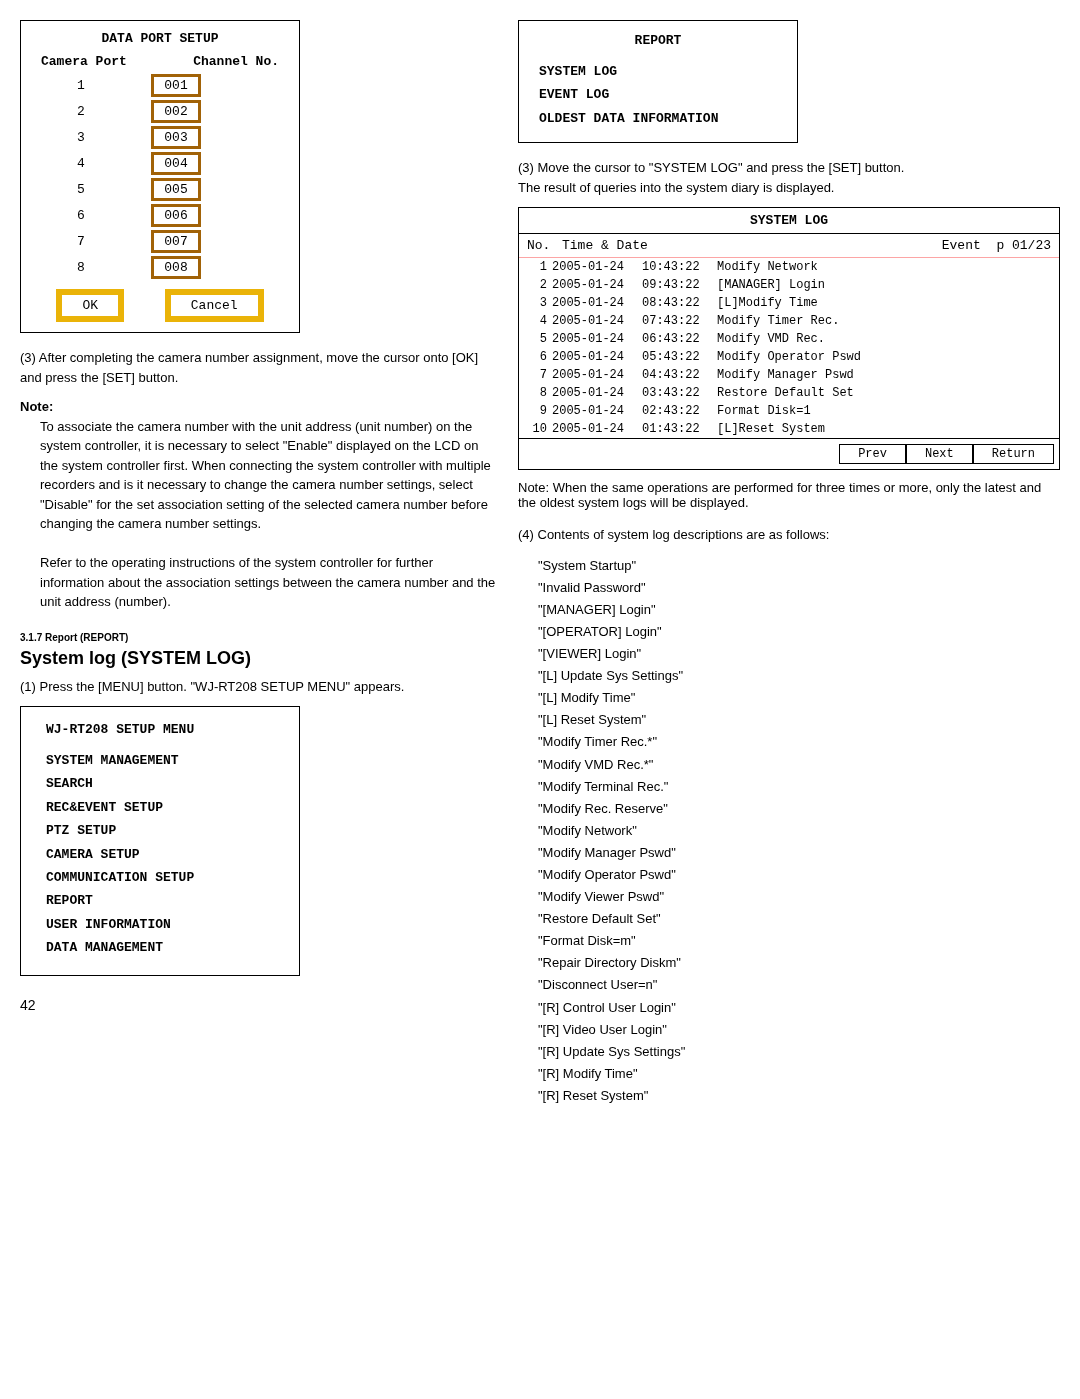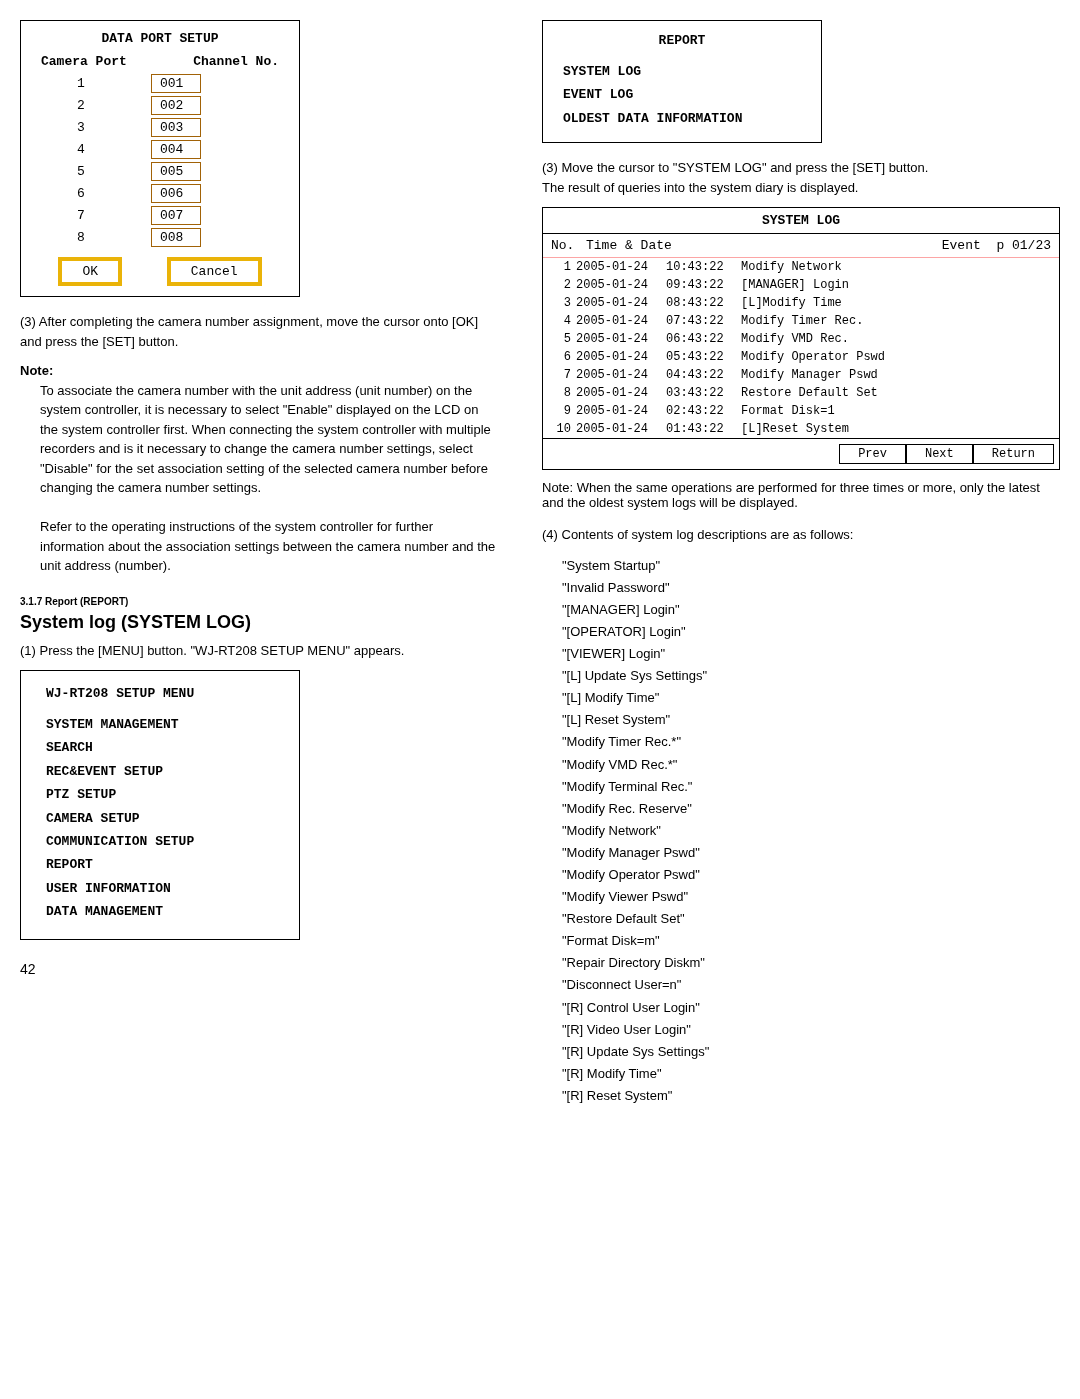--- a/index.html
+++ b/index.html
@@ -7,21 +7,21 @@
       font-family: 'Courier New', Courier, monospace;
       font-size: 13px;
       background: #fff;
       color: #000;
       width: 1080px;
       min-height: 1399px;
       padding: 20px;
     }
     .page-layout {
       display: flex;
-      gap: 42px;
+      gap: 18px;
       width: 100%;
     }
     .left-col {
       width: 480px;
       flex-shrink: 0;
     }
     .right-col {
       flex: 1;
     }
 
@@ -50,33 +50,33 @@
       display: flex;
       align-items: center;
       margin-bottom: 3px;
       padding: 0 5px;
     }
     .data-port-table .camera-num {
       width: 80px;
       text-align: center;
     }
     .data-port-table .channel-box {
-      border: 1px solid #a16207;
+      border: 3px solid #a16207;
       padding: 1px 8px;
       min-width: 50px;
-      text-align: left;
+      text-align: center;
       margin-left: 30px;
     }
     .data-port-table .button-row {
       display: flex;
       justify-content: space-around;
       margin-top: 10px;
     }
     .data-port-table .btn {
-      border: 4px solid #eab308;
+      border: 6px solid #eab308;
       padding: 3px 20px;
       font-family: 'Courier New', Courier, monospace;
       font-size: 13px;
       background: #fff;
       cursor: pointer;
     }
 
     
     .body-text {
       font-family: Arial, sans-serif;

